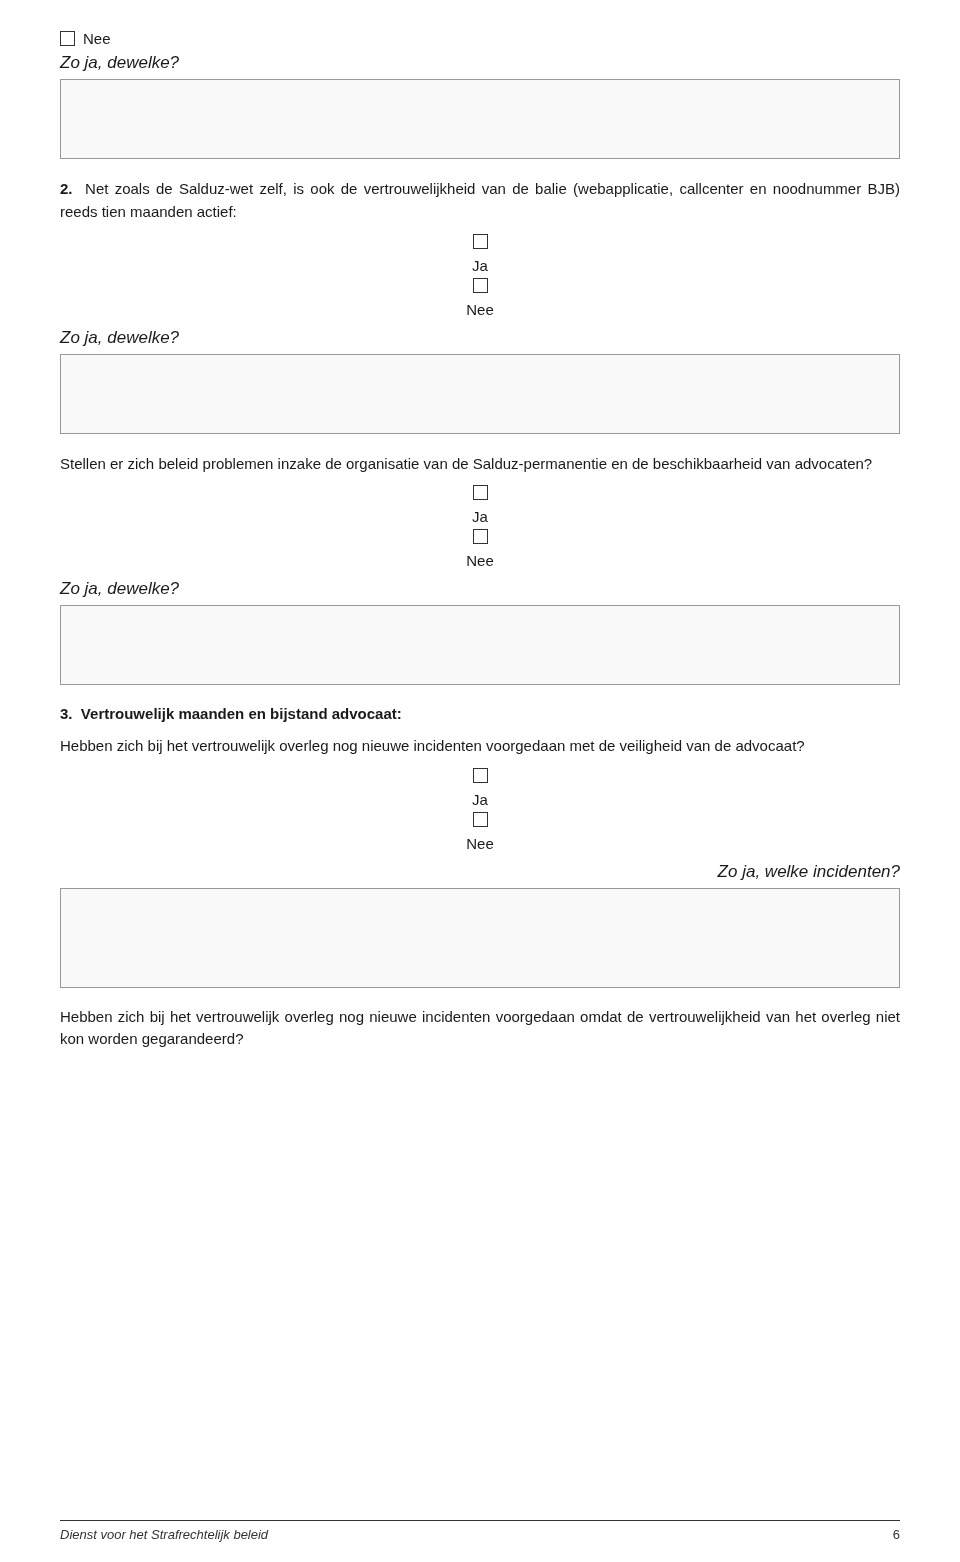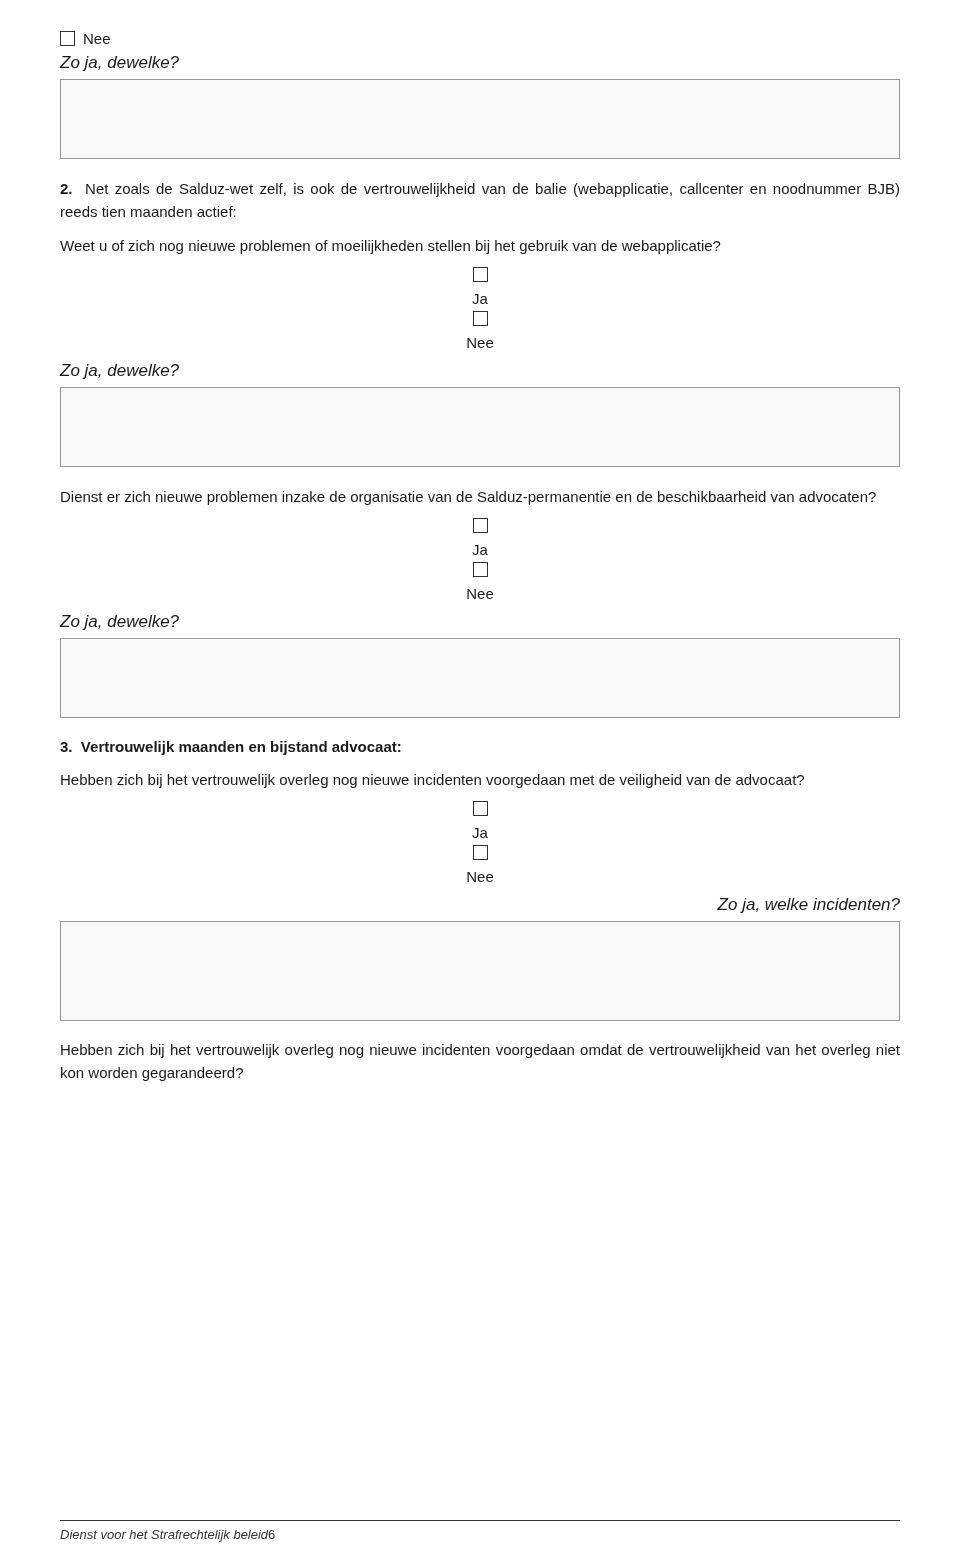--- a/index.html
+++ b/index.html
@@ -82,20 +82,21 @@
       margin-bottom: 18px;
       background: #f9f9f9;
     }
 
     .footer {
       position: absolute;
       bottom: 20px;
       left: 60px;
       right: 60px;
       display: flex;
+      justify-content: space-between;
       align-items: center;
       border-top: 1px solid #333;
       padding-top: 6px;
     }
 
     .footer-left {
       font-size: 13px;
       font-style: italic;
       color: #333;
     }
@@ -142,39 +143,38 @@
       <span class="zo-ja-label">Zo ja, dewelke?</span>
     </div>
     <div class="text-box"></div>
   </div>
 
   <div class="section">
     <p class="q2-text">
       <span style="font-weight:bold;">2.</span>
       &nbsp;<span>Net zoals de Salduz-wet zelf, is ook de vertrouwelijkheid van de balie (webapplicatie, callcenter en noodnummer BJB) reeds tien maanden actief:</span>
     </p>
-    <p class="q2-text">Weet u of zich nog nieuwe problemen of moeilijkheden stellen bij het gebruik van de webapplicatie?</p>
 
     <div class="checkbox-group">
       <div class="checkbox-row">
         <div class="checkbox-box"></div>
         <span class="checkbox-label">Ja</span>
       </div>
       <div class="checkbox-row">
         <div class="checkbox-box"></div>
         <span class="checkbox-label">Nee</span>
       </div>
     </div>
 
     <div class="zo-ja-row" style="margin-top:8px;">
       <span class="zo-ja-label">Zo ja, dewelke?</span>
     </div>
     <div class="text-box"></div>
 
-    <p class="stellen-text">Dienst er zich nieuwe problemen inzake de organisatie van de Salduz-permanentie en de beschikbaarheid van advocaten?</p>
+    <p class="stellen-text">Stellen er zich beleid problemen inzake de organisatie van de Salduz-permanentie en de beschikbaarheid van advocaten?</p>
 
     <div class="checkbox-group">
       <div class="checkbox-row">
         <div class="checkbox-box"></div>
         <span class="checkbox-label">Ja</span>
       </div>
       <div class="checkbox-row">
         <div class="checkbox-box"></div>
         <span class="checkbox-label">Nee</span>
       </div>

